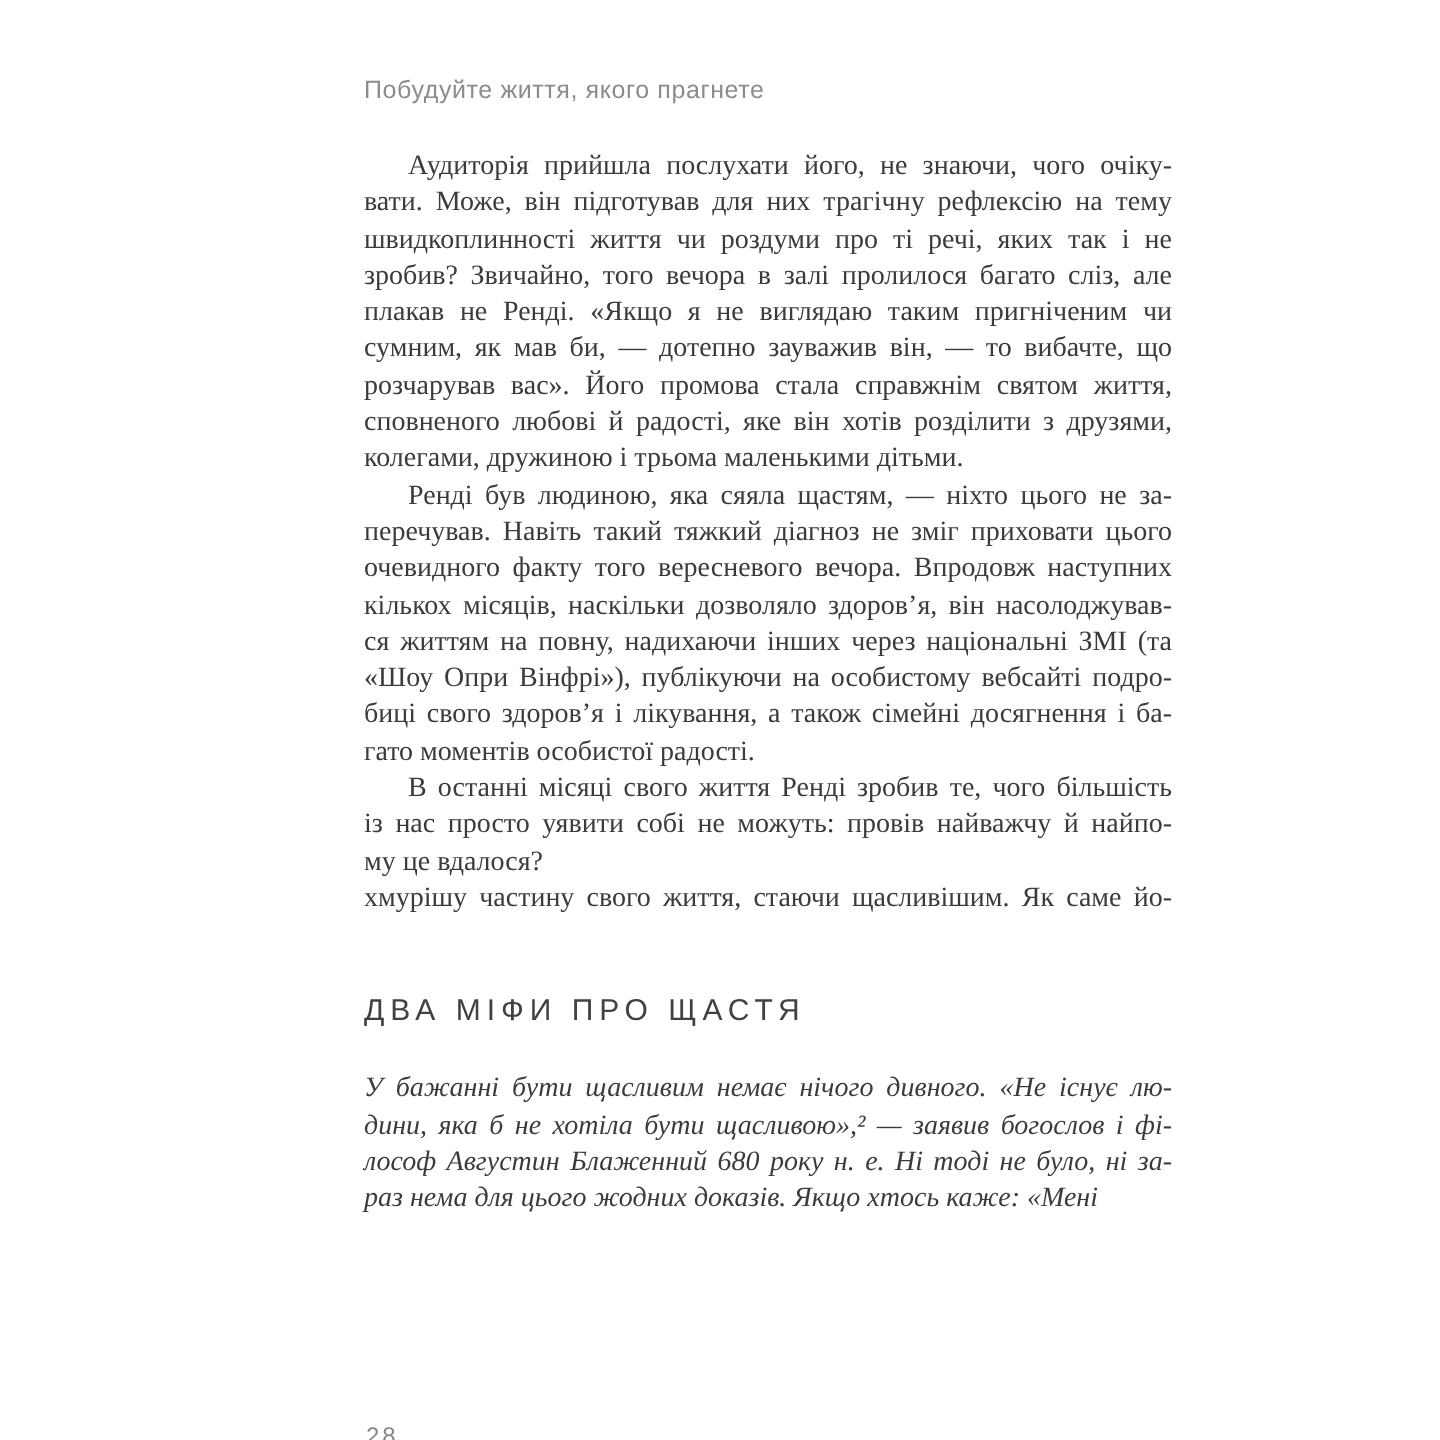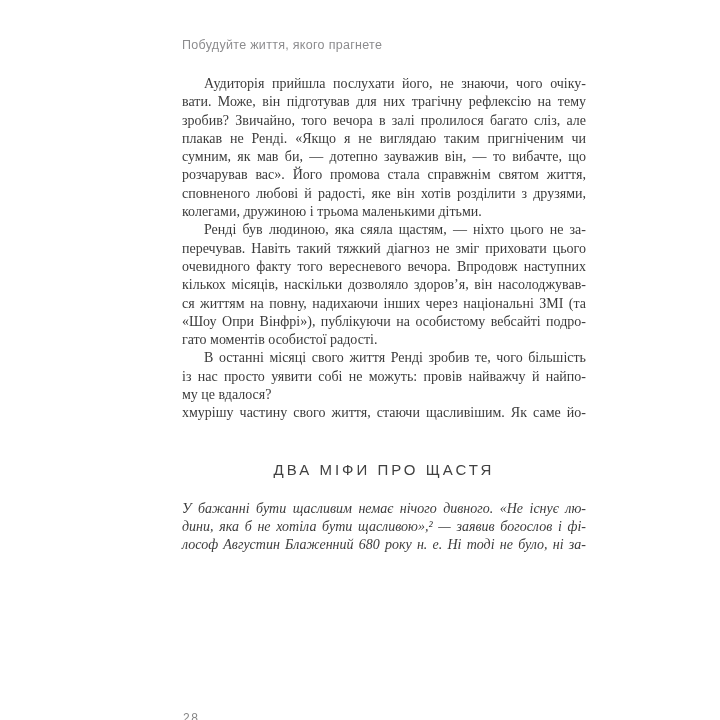--- a/index.html
+++ b/index.html
@@ -42,21 +42,21 @@
     overflow: visible;
   }
   .line.just { text-align-last: justify; }
   .line.last { text-align-last: left; }
   .line.indent { padding-left: 22px; }
   .section-heading {
     margin-top: 34px;
     margin-bottom: 0;
     height: 26px;
     line-height: 26px;
-    text-align: center;
+    text-align: left;
     font-family: "Liberation Sans", sans-serif;
     font-size: 15px;
     font-weight: 400;
     letter-spacing: 3px;
     color: #414141;
     white-space: nowrap;
   }
   .after-heading { margin-top: 17px; font-style: italic; }
   .page-number {
     position: absolute;
@@ -75,53 +75,56 @@
 <div id="page">
 
   <div class="running-header">Побудуйте життя, якого прагнете</div>
 
   <div class="text-column">
 
     <div>
         <div class="para">
           <div class="line just indent">Аудиторія прийшла послухати його, не знаючи, чого очіку-</div>
           <div class="line just">вати. Може, він підготував для них трагічну рефлексію на тему</div>
+          <div class="line just">швидкоплинності життя чи роздуми про ті речі, яких так і не</div>
           <div class="line just">зробив? Звичайно, того вечора в залі пролилося багато сліз, але</div>
           <div class="line just">плакав не Ренді. «Якщо я не виглядаю таким пригніченим чи</div>
           <div class="line just">сумним, як мав би, — дотепно зауважив він, — то вибачте, що</div>
           <div class="line just">розчарував вас». Його промова стала справжнім святом життя,</div>
           <div class="line just">сповненого любові й радості, яке він хотів розділити з друзями,</div>
           <div class="line last">колегами, дружиною і трьома маленькими дітьми.</div>
         </div>
         <div class="para">
           <div class="line just indent">Ренді був людиною, яка сяяла щастям, — ніхто цього не за-</div>
           <div class="line just">перечував. Навіть такий тяжкий діагноз не зміг приховати цього</div>
           <div class="line just">очевидного факту того вересневого вечора. Впродовж наступних</div>
           <div class="line just">кількох місяців, наскільки дозволяло здоров’я, він насолоджував-</div>
           <div class="line just">ся життям на повну, надихаючи інших через національні ЗМІ (та</div>
           <div class="line just">«Шоу Опри Вінфрі»), публікуючи на особистому вебсайті подро-</div>
+          <div class="line just">биці свого здоров’я і лікування, а також сімейні досягнення і ба-</div>
           <div class="line last">гато моментів особистої радості.</div>
         </div>
         <div class="para">
         </div>
         <div class="para">
           <div class="line just indent">В останні місяці свого життя Ренді зробив те, чого більшість</div>
           <div class="line just">із нас просто уявити собі не можуть: провів найважчу й найпо-</div>
           <div class="line last">му це вдалося?</div>
           <div class="line just">хмурішу частину свого життя, стаючи щасливішим. Як саме йо-</div>
         </div>
       </div>
 
     <div class="section-heading">ДВА МІФИ ПРО ЩАСТЯ</div>
 
     <div class="after-heading">
         <div class="para">
           <div class="line just">У бажанні бути щасливим немає нічого дивного. «Не існує лю-</div>
           <div class="line just">дини, яка б не хотіла бути щасливою»,² — заявив богослов і фі-</div>
           <div class="line just">лософ Августин Блаженний 680 року н. е. Ні тоді не було, ні за-</div>
+          <div class="line last">раз нема для цього жодних доказів. Якщо хтось каже: «Мені</div>
         </div>
       </div>
 
   </div>
 
   <div class="page-number">28</div>
 
 </div>
 
 </body></html>

